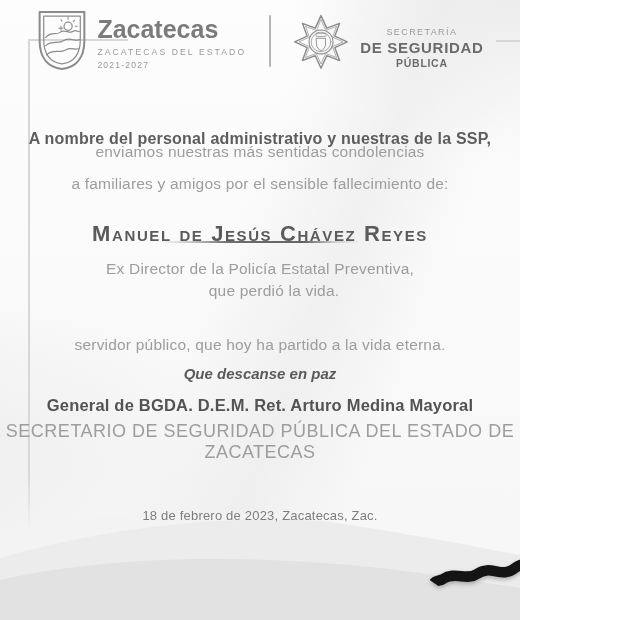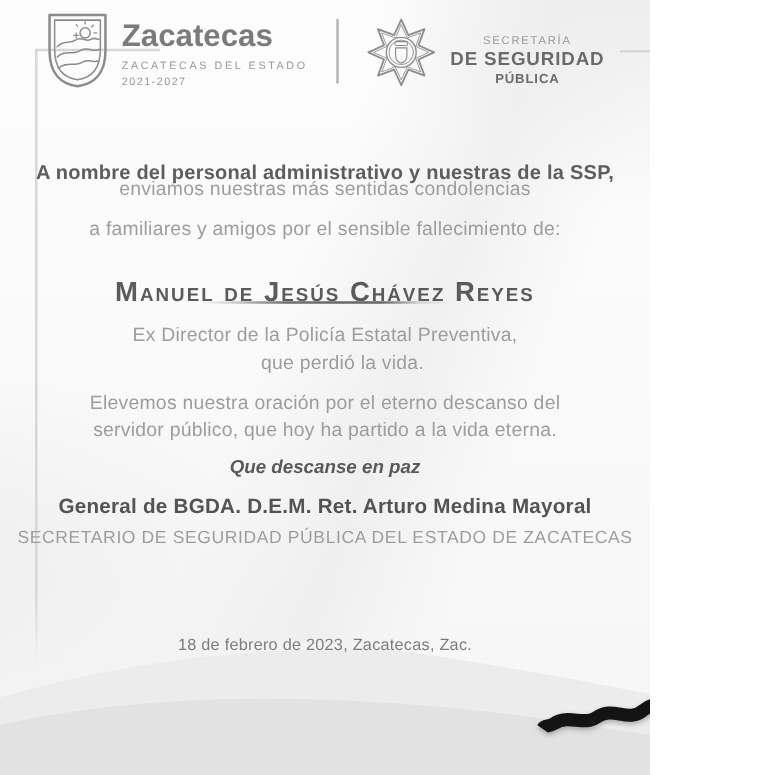--- a/index.html
+++ b/index.html
@@ -42,21 +42,21 @@
   .body-l{font-size:15.5px;color:#9d9d9d;letter-spacing:.2px;}
   .l2{top:143px;} .l3{top:175px;text-align:center;}
   .name{top:209px;font-size:22px;font-weight:600;color:#5b5b5b;
     font-variant:small-caps;letter-spacing:1.6px;margin-top:12px;}
   .name-divider{position:absolute;top:241px;left:50%;width:200px;margin-left:-100px;height:2px;z-index:3;
     background:linear-gradient(to right,rgba(0,0,0,0),#cdcdcd 14%,#6f6f6f 34%,#646464 72%,#d2d2d2 88%,rgba(0,0,0,0));}
   .r1{top:260px;} .r2{top:282px;padding-left:28px;}
   .p1{top:314px;} .p2{top:336px;}
   .farewell{top:365px;font-size:15px;font-weight:bold;font-style:italic;color:#5a5a5a;}
   .signatory{top:396px;font-size:16.5px;font-weight:bold;color:#535353;letter-spacing:.2px;}
-  .sig-title{top:421px;font-size:14px;color:#9d9d9d;letter-spacing:.5px;}
+  .sig-title{top:421px;font-size:18px;color:#9d9d9d;letter-spacing:.5px;}
   .date{top:508px;font-size:13px;color:#7d7d7d;letter-spacing:.2px;}
   
   .bg-wave{position:absolute;left:0;bottom:0;width:621px;height:120px;z-index:0;}
   
   .ribbon{position:absolute;left:430px;top:468px;width:178px;height:145px;z-index:4;
     filter:drop-shadow(0 2px 2px rgba(90,90,90,.45));}
 </style>
 </head>
 <body>
 
@@ -115,21 +115,20 @@
   <div class="tline bold-intro">A nombre del personal administrativo y nuestras de la SSP,</div>
   <div class="tline body-l l2">enviamos nuestras más sentidas condolencias</div>
   <div class="tline body-l l3">a familiares y amigos por el sensible fallecimiento de:</div>
 
   <div class="tline name">Manuel de Jesús Chávez Reyes</div>
   <div class="name-divider"></div>
 
   <div class="tline body-l r1">Ex Director de la Policía Estatal Preventiva,</div>
   <div class="tline body-l r2">que perdió la vida.</div>
 
-  <div class="tline body-l p1">Elevemos nuestra oración por el eterno descanso del</div>
   <div class="tline body-l p2">servidor público, que hoy ha partido a la vida eterna.</div>
 
   <div class="tline farewell">Que descanse en paz</div>
 
   <div class="tline signatory">General de BGDA. D.E.M. Ret. Arturo Medina Mayoral</div>
   <div class="tline sig-title">SECRETARIO DE SEGURIDAD PÚBLICA DEL ESTADO DE ZACATECAS</div>
 
   <div class="tline date">18 de febrero de 2023, Zacatecas, Zac.</div>
 
   <svg class="ribbon" viewBox="0 0 178 145">

